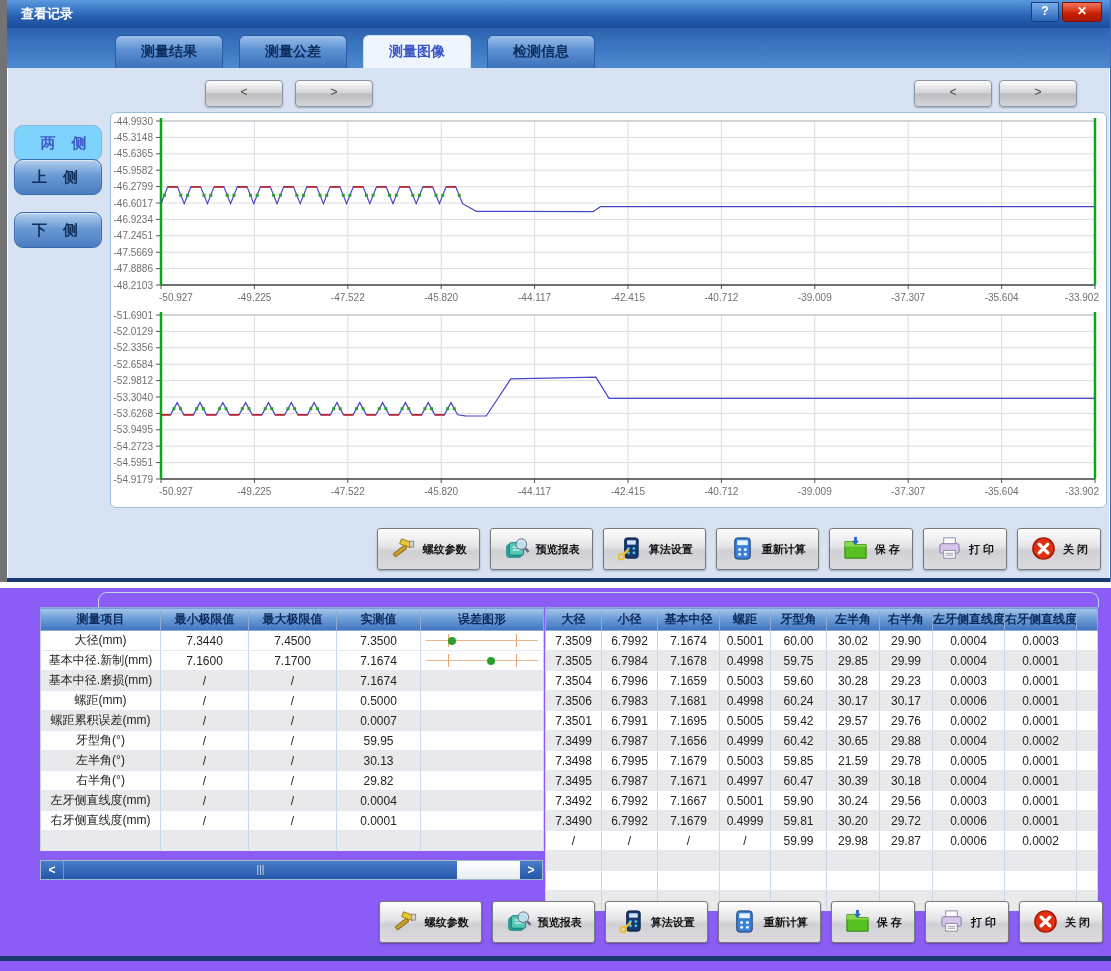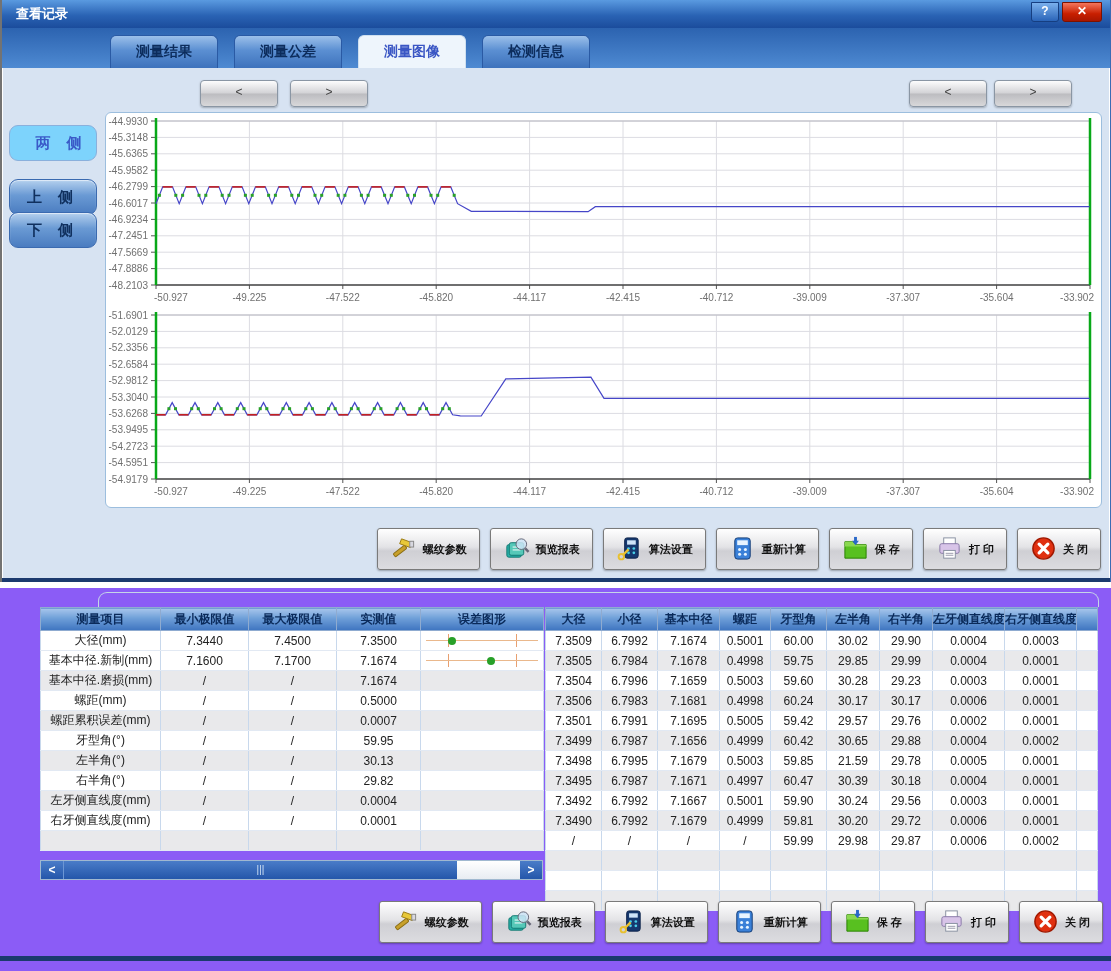--- a/index.html
+++ b/index.html
@@ -1,21 +1,21 @@
 <!DOCTYPE html>
 <html><head>
 <meta charset="utf-8">
 <style>
   html,body{margin:0;padding:0;}
   body{width:1111px;height:971px;position:relative;background:#ffffff;
        font-family:"Liberation Sans",sans-serif;overflow:hidden;}
 
   
   #win-top{position:absolute;left:0;top:0;width:1111px;height:582px;
-           border-left:2px solid #737373;border-right:1px solid #3a6cb4;box-sizing:border-box;}
+           border-left:7px solid #737373;border-right:1px solid #3a6cb4;box-sizing:border-box;}
   .titlebar{height:28px;background:linear-gradient(180deg,#5a9ae0 0%,#2a63b4 55%,#1b4c9c 100%);
             display:flex;align-items:center;}
   .title{color:#fff;font-size:13px;font-weight:bold;margin-left:14px;}
   .tb-btns{margin-left:auto;align-self:flex-start;margin-top:2px;margin-right:8px;display:flex;gap:3px;}
   .btn-help{width:26px;height:18px;background:linear-gradient(180deg,#7ab0ec,#2a64b8);
             border:1px solid #16istr} 
   .btn-help{width:26px;height:18px;background:linear-gradient(180deg,#7ab0ec,#2a64b8);
             border:1px solid #163e80;border-radius:0 0 3px 3px;color:#fff;font-size:12px;
             text-align:center;line-height:16px;font-weight:bold;cursor:default;}
   .btn-close{width:38px;height:18px;background:linear-gradient(180deg,#f4765c,#c81f00 60%,#a81600);
@@ -328,21 +328,21 @@
         </svg>
     </div>
     <div id="pagers">
         <div class="pager-btn" style="left: 197px; top: 12px;">&lt;</div>
         <div class="pager-btn" style="left: 287px; top: 12px;">&gt;</div>
         <div class="pager-btn" style="left: 906px; top: 12px;">&lt;</div>
         <div class="pager-btn" style="left: 991px; top: 12px;">&gt;</div>
       </div>
     <div id="view-btns">
         <div class="view-btn active" style="top: 57px;">两 侧</div>
-        <div class="view-btn inactive" style="top: 111px;">上 侧</div>
+        <div class="view-btn inactive" style="top: 91px;">上 侧</div>
         <div class="view-btn inactive" style="top: 144px;">下 侧</div>
       </div>
     <div class="toolbar" style="top:460px;" id="toolbar-top">
         <div class="tool-btn">
           <span><svg viewBox="0 0 28 28">
               <rect x="3" y="15" width="15" height="4" rx="1" transform="rotate(-38 10 17)" fill="#c8a02a" stroke="#8a6c12"></rect>
               <path d="M12 4 L23 8 L21 13 L10 9 Z" fill="#e8c838" stroke="#9a7a14"></path>
               <rect x="20.5" y="6.5" width="4" height="6" fill="#d8d8e0" stroke="#888"></rect>
             </svg></span>
           <span class="tool-label">螺纹参数</span>

